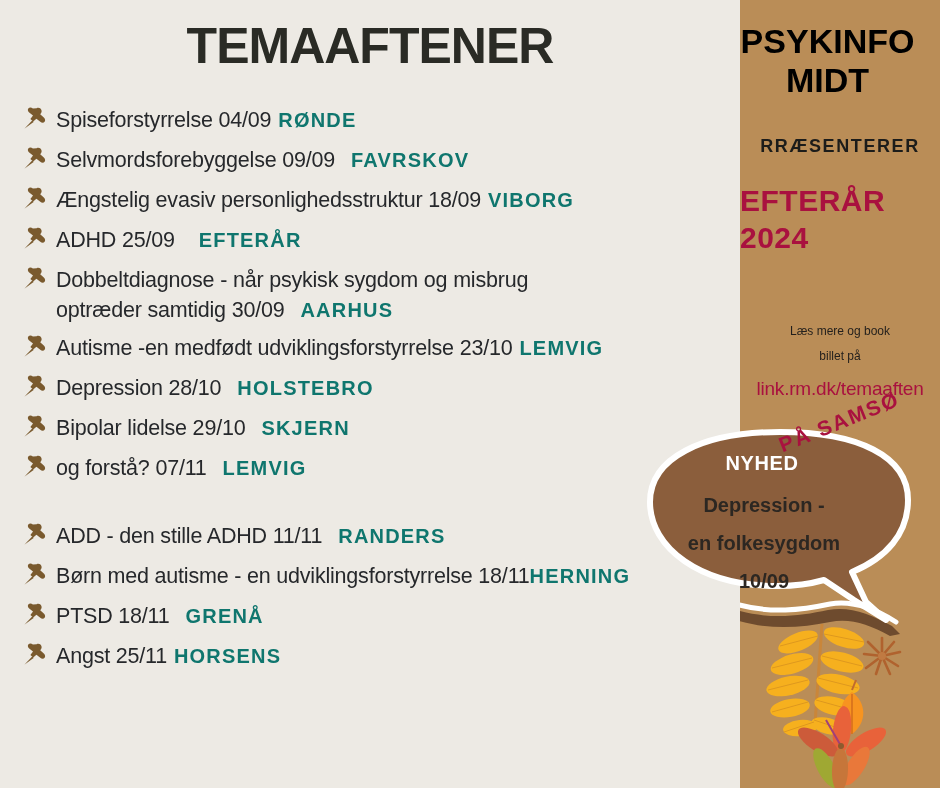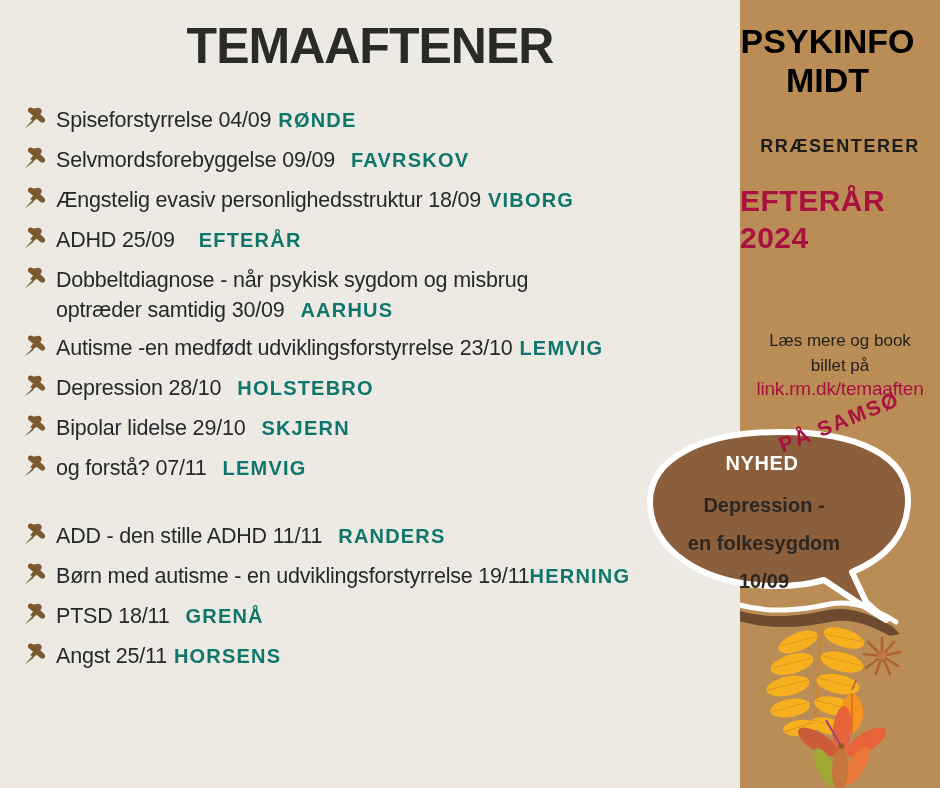--- a/index.html
+++ b/index.html
@@ -120,25 +120,25 @@
     left: 0; top: 182px;
     width: 200px;
     color: #A9113F;
     font-size: 30px;
     line-height: 37px;
     font-weight: 700;
     letter-spacing: 0.5px;
   }
   .sb-booking {
     position: absolute;
-    left: 6px; top: 328px;
+    left: 6px; top: 319px;
     width: 188px;
     text-align: center;
     color: #221F1C;
-    font-size: 17px;
+    font-size: 12px;
     line-height: 25px;
     font-weight: 400;
   }
   .sb-link {
     position: absolute;
     left: 0; top: 378px;
     width: 200px;
     text-align: center;
     color: #A9113F;
     font-size: 19px;
@@ -304,21 +304,21 @@
           </span>
           <span class="event-text"><span class="event-title-line">ADD - den stille ADHD 11/11</span><span class="gap-md"></span><span class="event-city">RANDERS</span></span>
         </div>
         <div class="event-row">
           <span class="pin-icon">
             <svg width="26" height="26" viewBox="0 0 26 26" xmlns="http://www.w3.org/2000/svg">
               <path d="M14.6 2.2 C16.4 1.2 18.6 2.0 19.4 4.0 C20.0 5.6 19.4 7.2 18.2 8.2 L21.8 11.6 C23.2 12.9 23.6 14.6 22.6 15.8 C21.6 17.0 19.7 16.9 18.3 15.8 L14.4 12.7 L11.2 15.6 L8.4 13.0 L11.0 9.6 L7.2 6.4 C5.7 5.2 5.4 3.4 6.5 2.2 C7.6 1.0 9.4 1.2 10.9 2.4 Z" fill="#7A5A2E"></path>
               <path d="M10.4 14.2 L2.6 22.6 L11.6 16.0 Z" fill="#7A5A2E"></path>
             </svg>
           </span>
-          <span class="event-text"><span class="event-title-line">Børn med autisme - en udviklingsforstyrrelse 19/11</span><span class="gap-none"></span><span class="event-city">HERNING</span></span>
+          <span class="event-text"><span class="event-title-line">Børn med autisme - en udviklingsforstyrrelse 18/11</span><span class="gap-none"></span><span class="event-city">HERNING</span></span>
         </div>
         <div class="event-row">
           <span class="pin-icon">
             <svg width="26" height="26" viewBox="0 0 26 26" xmlns="http://www.w3.org/2000/svg">
               <path d="M14.6 2.2 C16.4 1.2 18.6 2.0 19.4 4.0 C20.0 5.6 19.4 7.2 18.2 8.2 L21.8 11.6 C23.2 12.9 23.6 14.6 22.6 15.8 C21.6 17.0 19.7 16.9 18.3 15.8 L14.4 12.7 L11.2 15.6 L8.4 13.0 L11.0 9.6 L7.2 6.4 C5.7 5.2 5.4 3.4 6.5 2.2 C7.6 1.0 9.4 1.2 10.9 2.4 Z" fill="#7A5A2E"></path>
               <path d="M10.4 14.2 L2.6 22.6 L11.6 16.0 Z" fill="#7A5A2E"></path>
             </svg>
           </span>
           <span class="event-text"><span class="event-title-line">PTSD 18/11</span><span class="gap-md"></span><span class="event-city">GRENÅ</span></span>
         </div>

